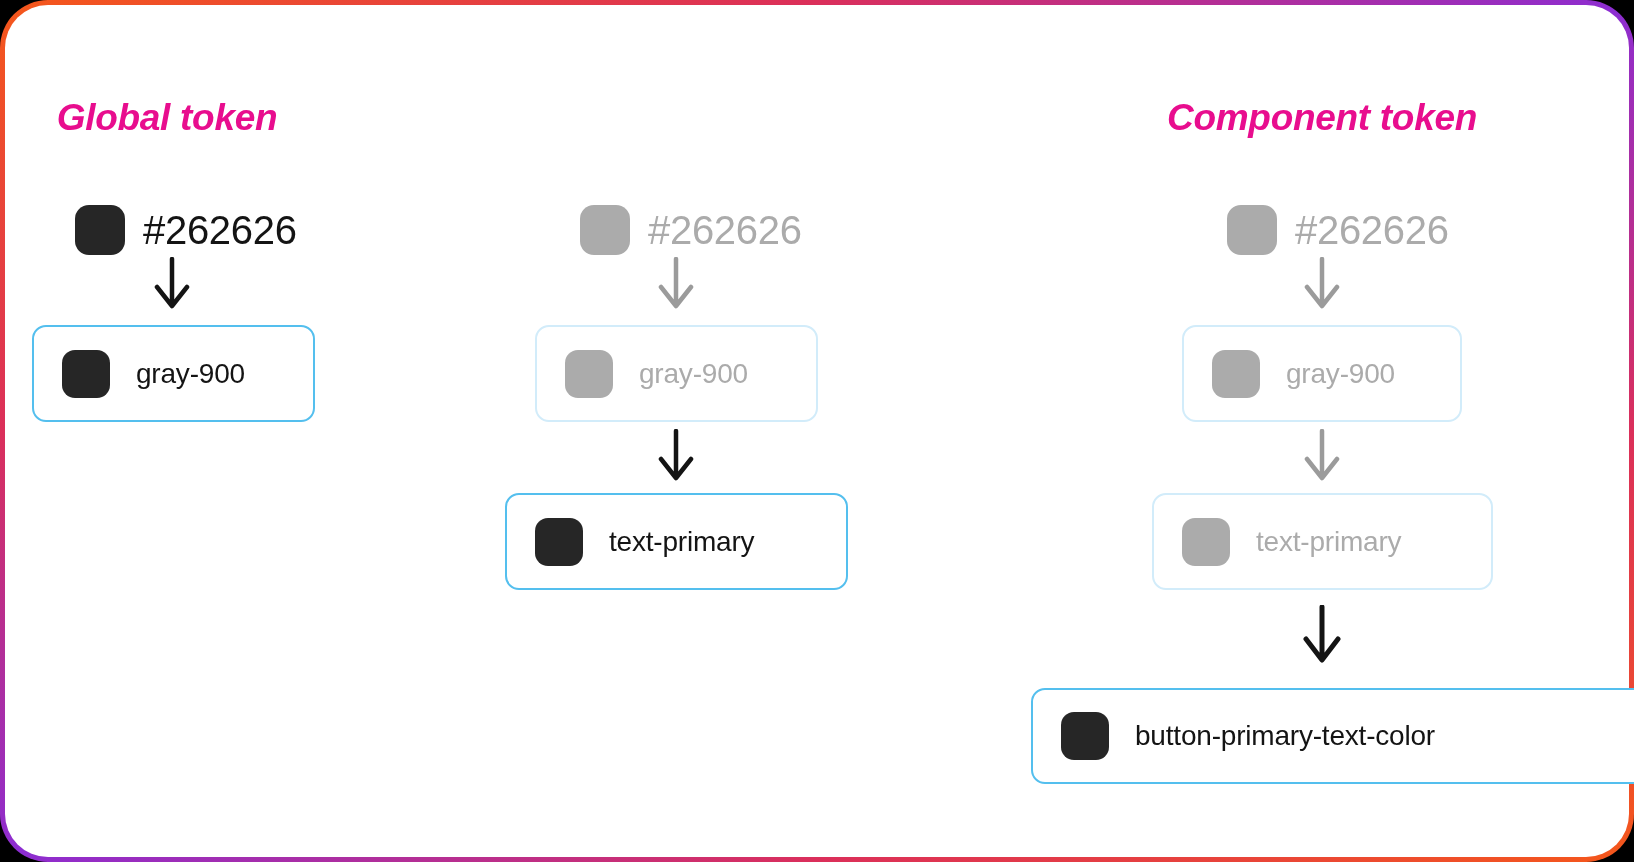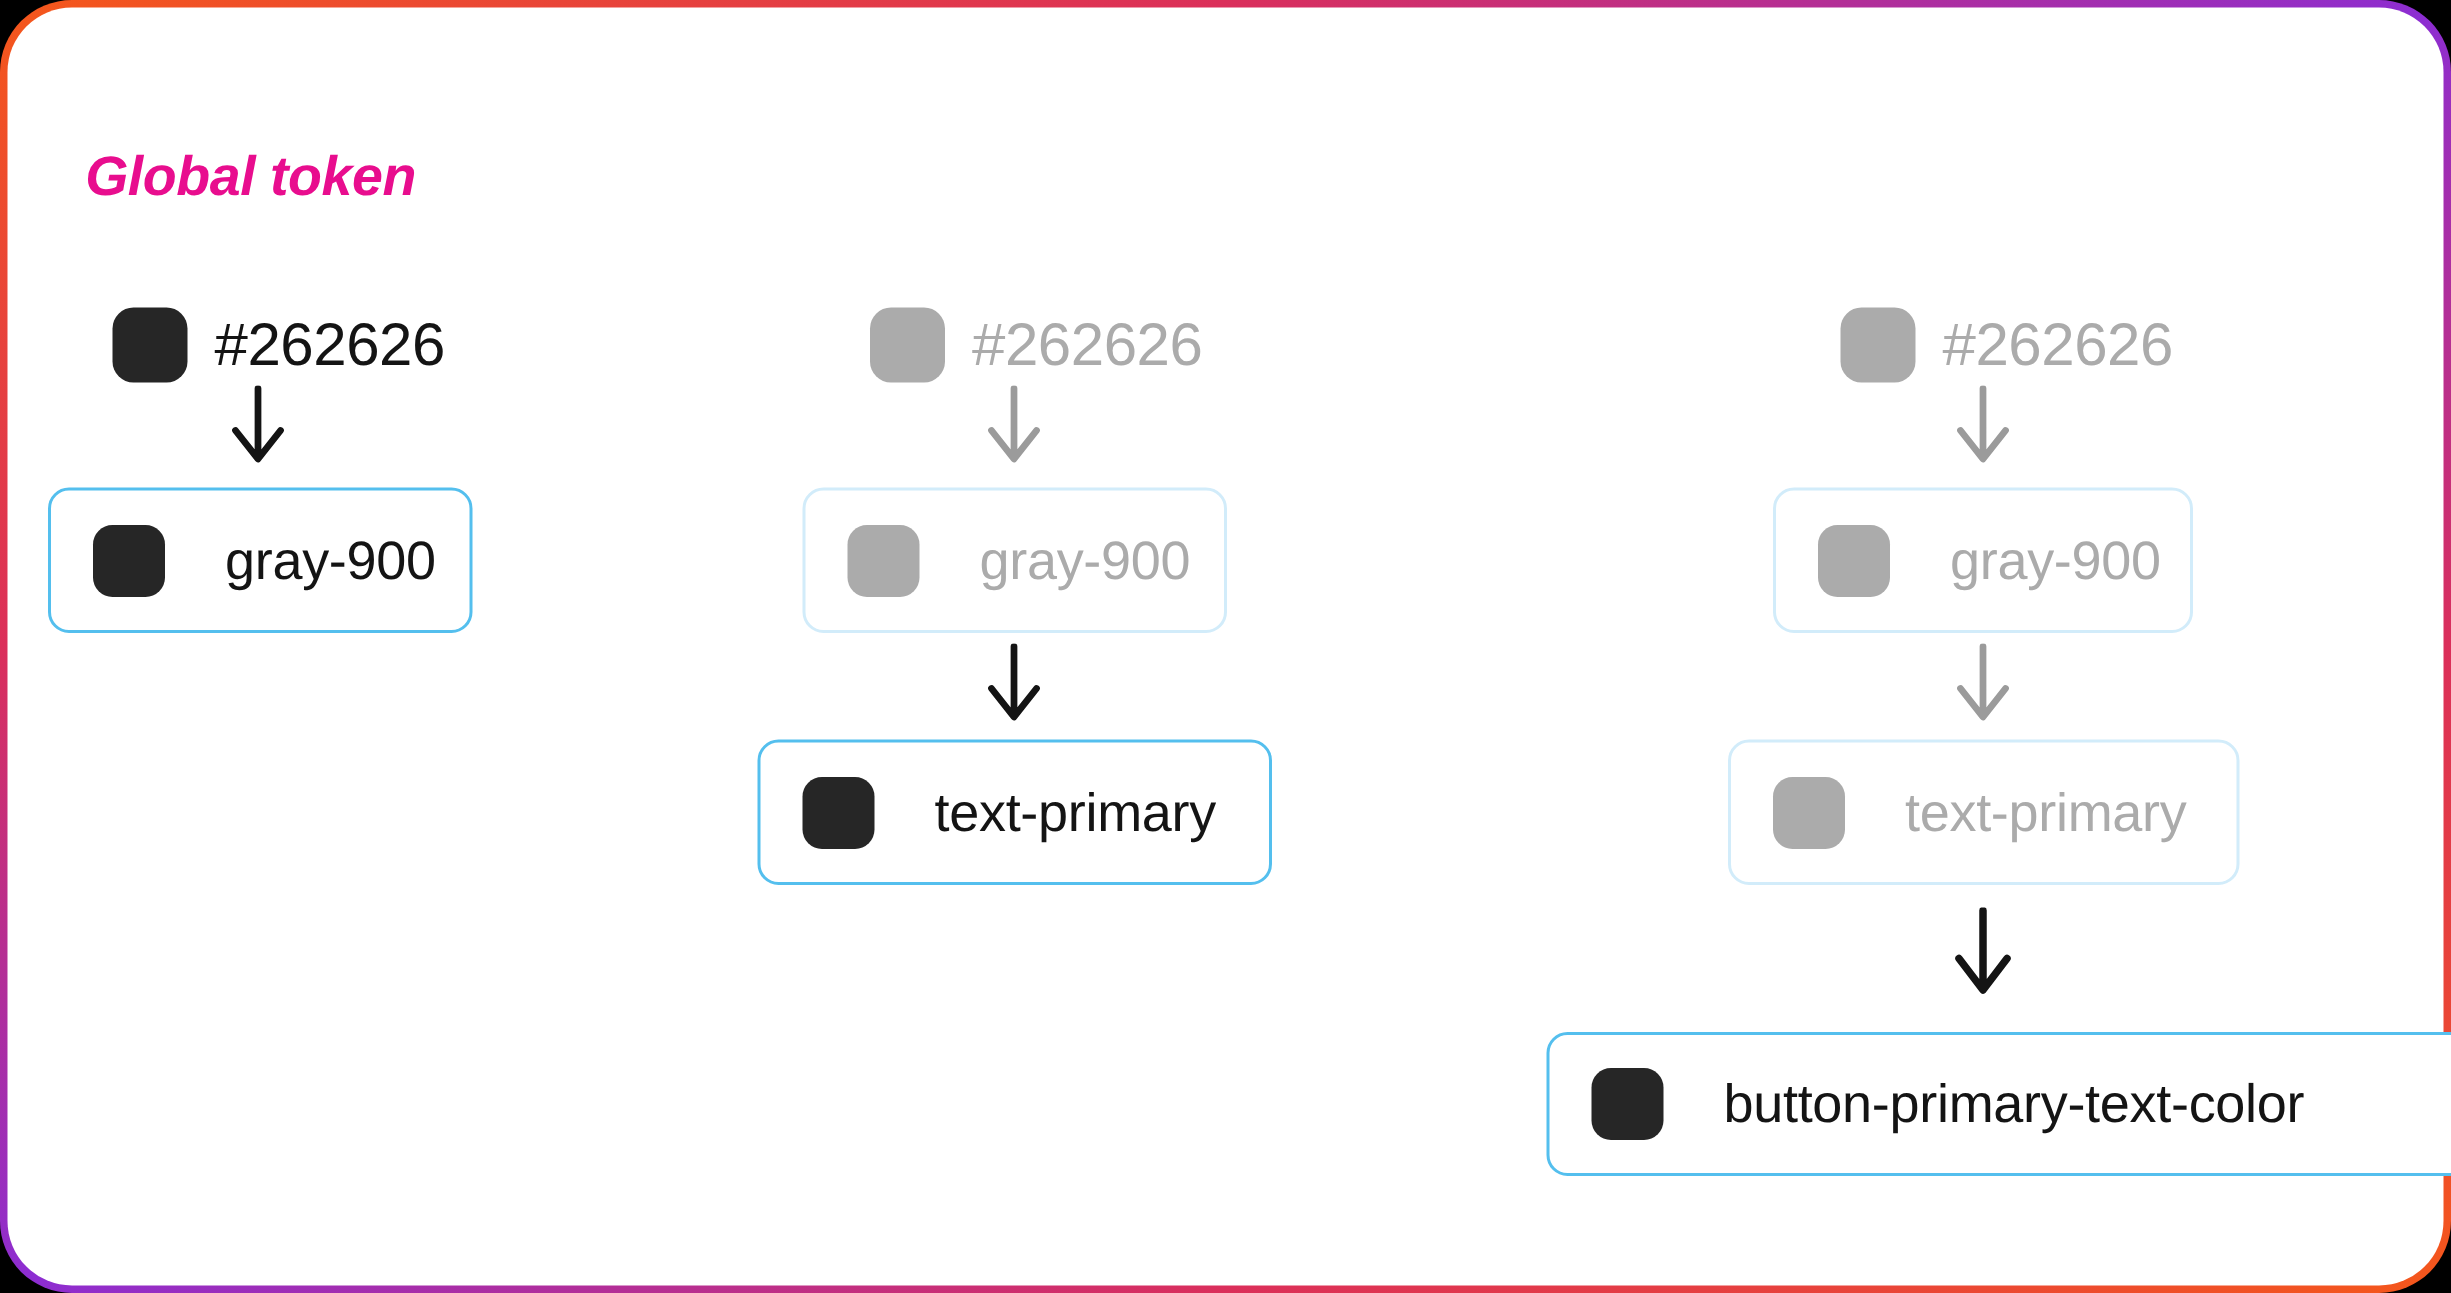--- a/index.html
+++ b/index.html
@@ -72,25 +72,24 @@
     padding-left: 28px;
     gap: 26px;
   }
   .t-box .box-swatch {
     width: 48px;
     height: 48px;
     border-radius: 13px;
     flex: 0 0 auto;
   }
   .t-box .box-label {
-    font-size: 36px;
+    font-size: 28px;
     font-weight: 500;
     letter-spacing: -0.2px;
     white-space: nowrap;
-    margin-left: 14px;
   }
   
   .active .chip-swatch, .t-box.active .box-swatch { background: var(--active-swatch, #262626); }
   .active .chip-value, .t-box.active .box-label { color: var(--text-dark, #141414); }
   .dimmed .chip-swatch, .t-box.dimmed .box-swatch { background: var(--dimmed, #ababab); }
   .dimmed .chip-value, .t-box.dimmed .box-label { color: var(--dimmed, #ababab); }
   .t-box.active { border-color: var(--active-border, #54bfee); }
   .t-box.dimmed { border-color: var(--dimmed-border, #d2ecfa); }
   .arrow {
     position: absolute;
@@ -139,20 +138,21 @@
 
     <svg class="arrow active" style="left:671px;top:424px" width="44" height="54" viewBox="0 0 44 54">
       <path d="M22 2 V46 M7 30 L22 49 L37 30" fill="none" stroke="currentColor" stroke-width="4.5" stroke-linecap="round" stroke-linejoin="round"></path>
     </svg>
 
     <div class="t-box active" style="left:500px;top:488px;width:343px">
       <div class="box-swatch"></div>
       <div class="box-label">text-primary</div>
     </div>
 
+    <div class="heading" style="left:1317px">Component token</div>
 
     <div class="chip-row dimmed" style="left:1202px">
       <div class="chip-swatch"></div>
       <div class="chip-value">#262626</div>
     </div>
 
     <svg class="arrow dimmed" style="left:1317px;top:252px" width="44" height="54" viewBox="0 0 44 54">
       <path d="M22 2 V46 M7 30 L22 49 L37 30" fill="none" stroke="currentColor" stroke-width="4.5" stroke-linecap="round" stroke-linejoin="round"></path>
     </svg>
 

